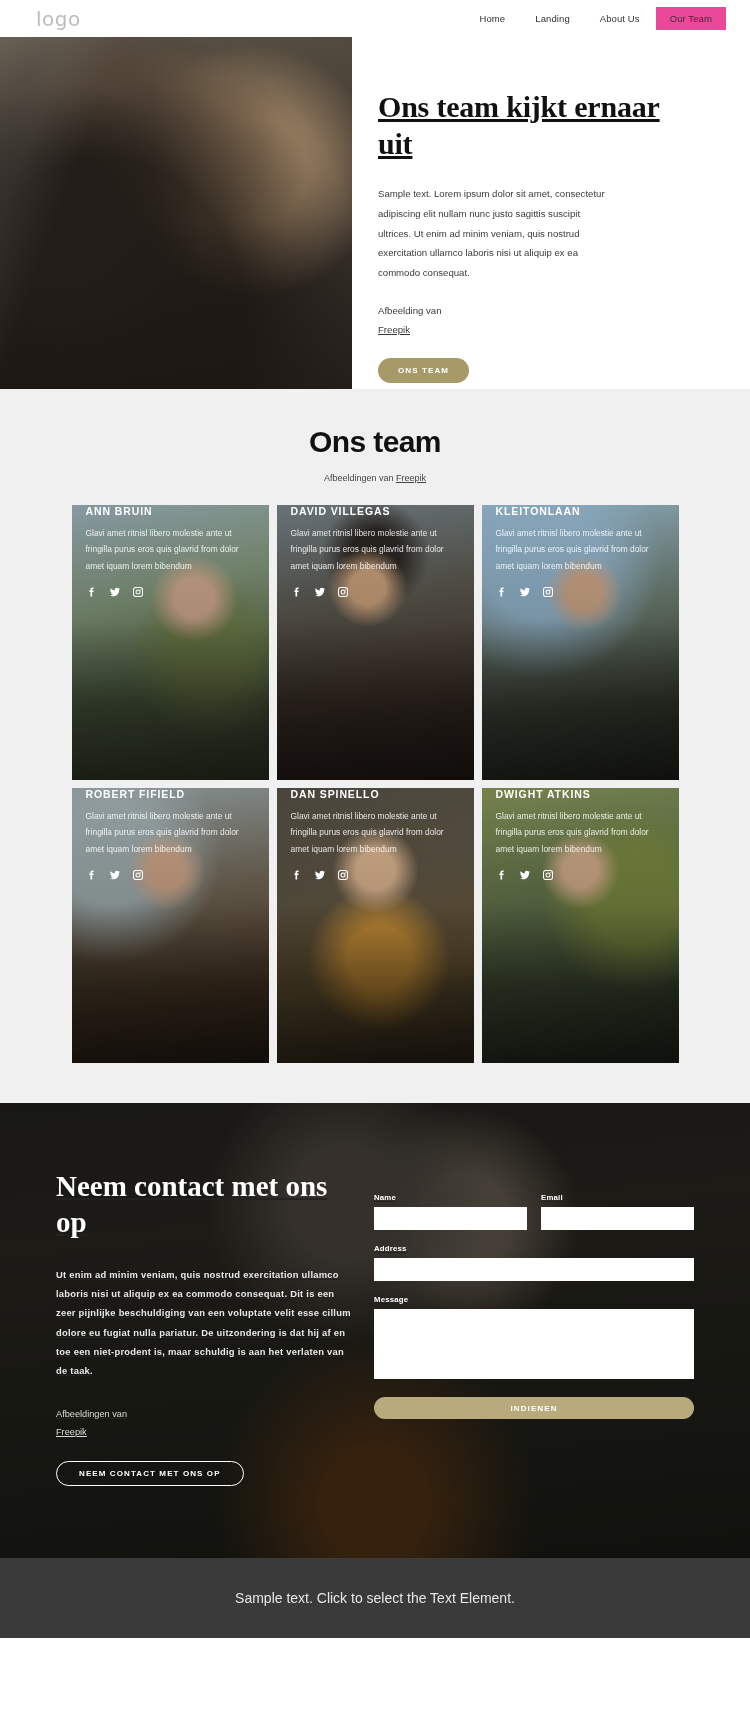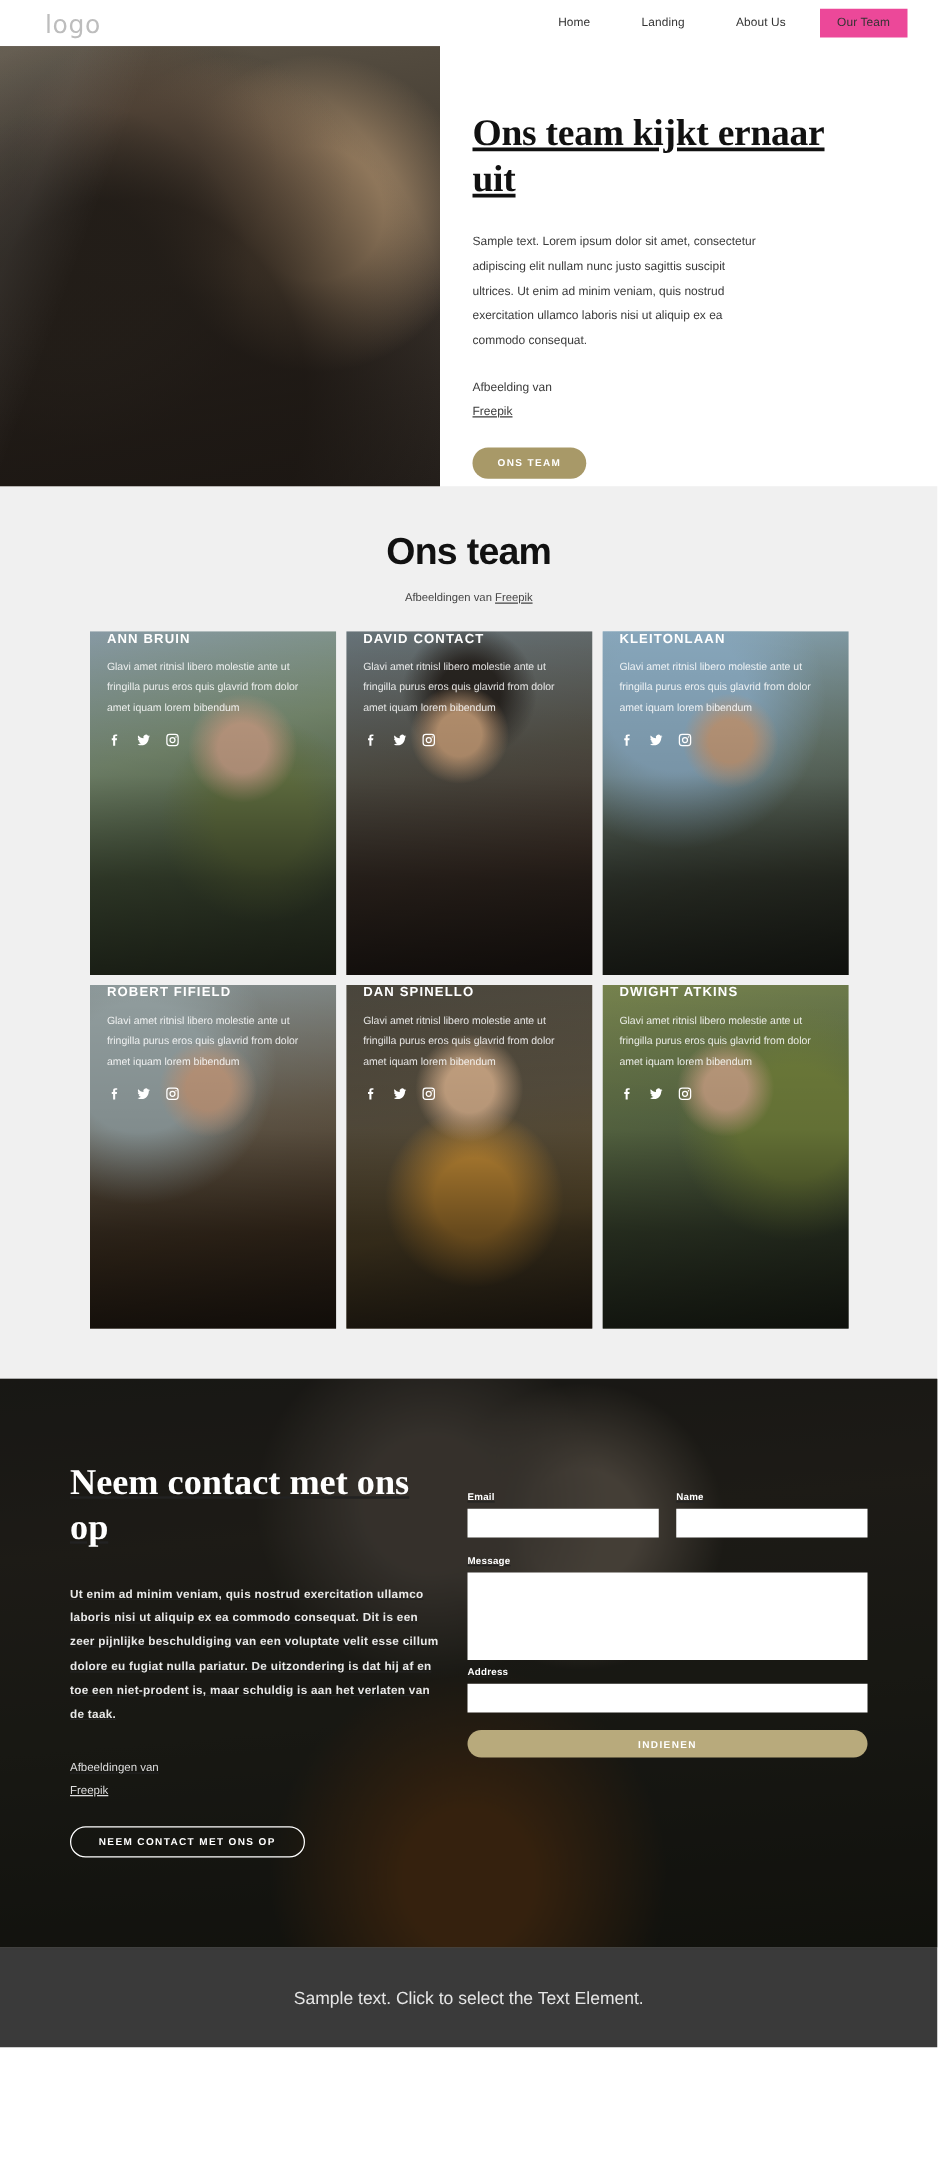--- a/index.html
+++ b/index.html
@@ -15,21 +15,21 @@
   
   .site-header{
     height:37px; background:#ffffff;
     display:flex; align-items:center; justify-content:space-between;
     padding:0 24px 0 36px;
   }
   .logo{
     font-family:"DejaVu Sans", sans-serif;
     font-size:20px; color:#bdbdbd; letter-spacing:.5px; font-weight:400;
   }
-  .nav{ display:flex; align-items:center; gap:13px; }
+  .nav{ display:flex; align-items:center; gap:2px; }
   .nav-item{
     font-size:9.5px; color:#333; padding:6px 14px; white-space:nowrap;
     letter-spacing:.1px;
   }
   .nav-item.active{ background:#ec4899; }
 
   
   .hero{ display:flex; height:352px; background:#fff; }
   .hero-img{
     width:352px; flex:0 0 352px; position:relative; overflow:hidden;
@@ -258,21 +258,21 @@
               </svg>
             </a>
         </div>
       </div>
     </div>
 
     <div class="card">
       <div class="bg bg2"></div>
       <div class="shade"></div>
       <div class="card-inner">
-        <div class="card-name">DAVID CONTACT</div>
+        <div class="card-name">DAVID VILLEGAS</div>
         <div class="card-desc">Glavi amet ritnisl libero molestie ante ut fringilla purus eros quis glavrid from dolor amet iquam lorem bibendum</div>
         <div class="socials">
           <a href="#">
               <svg viewBox="0 0 24 24">
                 <path d="M15.5 3h-2.8C10.1 3 9 4.4 9 6.6V9H6.8v3.2H9V21h3.3v-8.8h2.6l.4-3.2h-3V6.9c0-.8.2-1.3 1.3-1.3h1.9V3z"></path>
               </svg>
             </a>
           <a href="#">
               <svg viewBox="0 0 24 24">
                 <path d="M22 5.9c-.7.3-1.5.5-2.4.6.8-.5 1.5-1.3 1.8-2.3-.8.5-1.7.8-2.6 1A4.1 4.1 0 0 0 11.6 9c-3.4-.2-6.4-1.8-8.4-4.3-.4.6-.6 1.3-.6 2.1 0 1.4.7 2.7 1.8 3.4-.7 0-1.3-.2-1.9-.5 0 2 1.4 3.7 3.3 4.1-.3.1-.7.2-1.1.2-.3 0-.5 0-.8-.1.5 1.7 2.1 2.9 3.9 2.9-1.4 1.1-3.2 1.8-5.2 1.8H2c1.8 1.2 4 1.9 6.3 1.9 7.6 0 11.7-6.3 11.7-11.7v-.5c.8-.6 1.5-1.3 2-2.2z"></path>
@@ -404,36 +404,36 @@
       <div class="contact-credit">
         <div>Afbeeldingen van</div>
         <a href="#">Freepik</a>
       </div>
       <button class="btn-outline">NEEM CONTACT MET ONS OP</button>
     </div>
 
     <div class="form">
       <div class="form-row">
         <div class="field half">
+          <label>Name</label>
+          <input type="text" value="" style="">
+        </div>
+        <div class="field half">
           <label>Email</label>
           <input type="text" value="" style="">
         </div>
-        <div class="field half">
-          <label>Name</label>
-          <input type="text" value="" style="">
-        </div>
+      </div>
+      <div class="field">
+        <label>Address</label>
+        <input type="text" value="" style="">
       </div>
       <div class="field" style="margin-top:14px;">
         <label>Message</label>
         <textarea style=""></textarea>
       </div>
-      <div class="field">
-        <label>Address</label>
-        <input type="text" value="" style="">
-      </div>
       <button class="submit">INDIENEN</button>
     </div>
   </div>
 </div>
 
 <div class="footer">
   <div class="footer-text">Sample text. Click to select the Text Element.</div>
 </div>
 
 </body></html>

